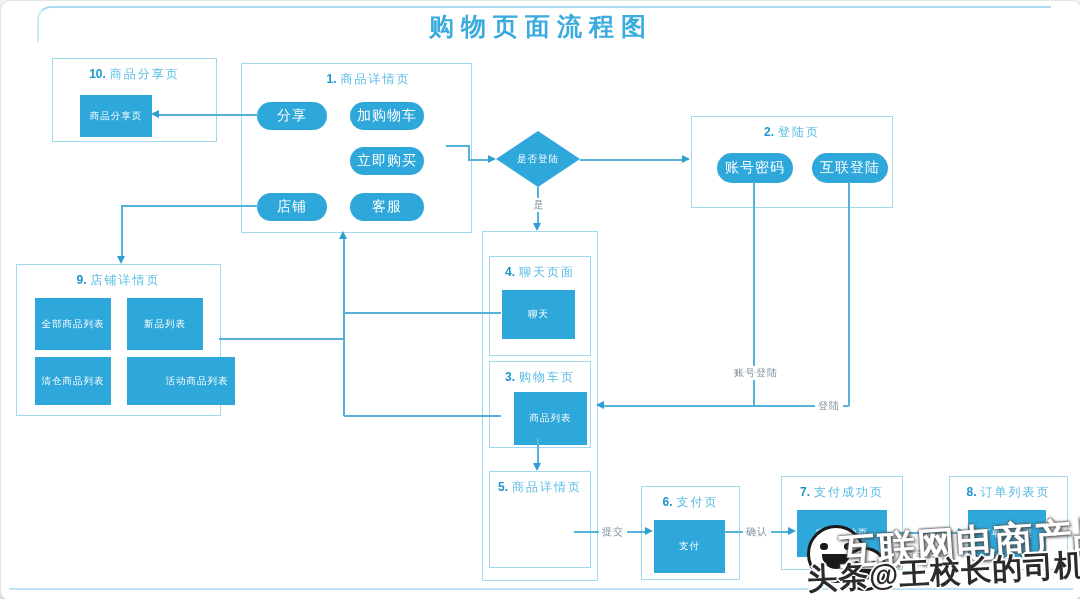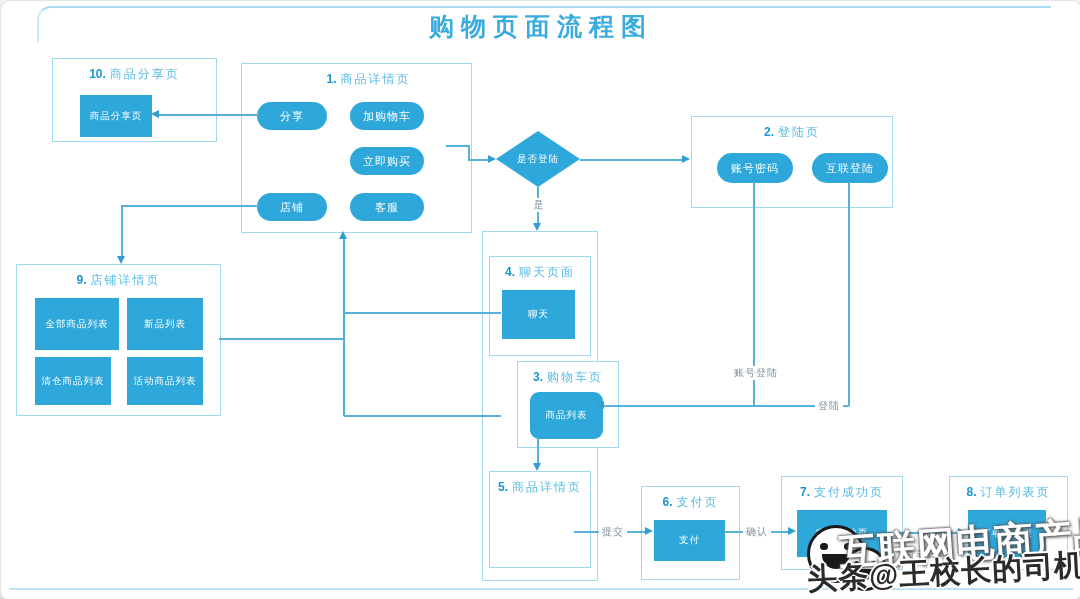--- a/index.html
+++ b/index.html
@@ -11,21 +11,21 @@
   .bottomline{position:absolute;left:8px;top:587px;width:1064px;height:2px;background:#bce4f4;}
   .title{position:absolute;left:0;top:9px;width:100%;text-align:center;
     font-family:"Liberation Serif","DejaVu Serif",serif;font-weight:bold;
     font-size:25px;letter-spacing:7px;color:#3aabde;}
   .obox{position:absolute;background:#fff;border:1px solid #a2d9f0;}
   .hd{width:100%;text-align:center;margin-top:7px;
     font-family:"Liberation Serif","DejaVu Serif",serif;font-size:12px;color:#58bce4;letter-spacing:2px;}
   .hd b{font-family:"Liberation Sans",sans-serif;color:#1b95cf;font-weight:bold;margin-right:4px;letter-spacing:0;}
   .fill{position:absolute;background:#2ea7db;color:#fff;display:flex;align-items:center;
     justify-content:center;font-size:9.5px;letter-spacing:1px;text-align:center;}
-  .pill{border-radius:15px;font-size:11px;}
+  .pill{border-radius:15px;font-size:14px;}
   .diamond{position:absolute;left:495px;top:130px;width:84px;height:56px;background:#2ea7db;
     clip-path:polygon(50% 0,100% 50%,50% 100%,0 50%);display:flex;align-items:center;
     justify-content:center;color:#fff;font-size:9.5px;letter-spacing:1px;}
   .ln{position:absolute;background:#55b2d8;}
   .ar{position:absolute;width:0;height:0;border-style:solid;}
   .ar-r{border-width:4.5px 0 4.5px 8px;border-color:transparent transparent transparent #2f9fd2;}
   .ar-l{border-width:4.5px 8px 4.5px 0;border-color:transparent #2f9fd2 transparent transparent;}
   .ar-d{border-width:8px 4.5px 0 4.5px;border-color:#2f9fd2 transparent transparent transparent;}
   .ar-u{border-width:0 4.5px 8px 4.5px;border-color:transparent transparent #2f9fd2 transparent;}
   .elab{position:absolute;transform:translate(-50%,-50%);background:#fff;color:#7b909d;
@@ -72,45 +72,45 @@
   </div>
 
   <div class="obox" style="left:690px;top:115px;width:200px;height:90px;">
     <div class="hd"><b>2.</b><span>登陆页</span></div>
     <div class="fill pill" style="left:25px;top:36px;width:76px;height:30px;">账号密码</div>
     <div class="fill pill" style="left:120px;top:36px;width:76px;height:30px;">互联登陆</div>
   </div>
 
   <div class="obox" style="left:15px;top:263px;width:203px;height:150px;">
     <div class="hd"><b>9.</b><span>店铺详情页</span></div>
-    <div class="fill" style="left:18px;top:33px;width:84px;height:52px;">全部商品列表</div>
+    <div class="fill" style="left:18px;top:33px;width:76px;height:52px;">全部商品列表</div>
     <div class="fill" style="left:110px;top:33px;width:76px;height:52px;">新品列表</div>
     <div class="fill" style="left:18px;top:92px;width:76px;height:48px;">清仓商品列表</div>
-    <div class="fill" style="left:110px;top:92px;width:76px;height:48px;">活动商品列表</div>
+    <div class="fill" style="left:110px;top:92px;width:76px;height:48px;padding-left:32px;">活动商品列表</div>
   </div>
 
   <div class="obox" style="left:481px;top:230px;width:114px;height:348px;"></div>
 
   <div class="obox" style="left:488px;top:255px;width:100px;height:98px;">
     <div class="hd"><b>4.</b><span>聊天页面</span></div>
     <div class="fill" style="left:12px;top:33px;width:73px;height:49px;">聊天</div>
   </div>
 
-  <div class="obox" style="left:488px;top:360px;width:100px;height:85px;margin-left:28px;">
+  <div class="obox" style="left:488px;top:360px;width:100px;height:85px;">
     <div class="hd"><b>3.</b><span>购物车页</span></div>
-    <div class="fill" style="left:12px;top:30px;width:73px;height:47px;border-radius:9px;">商品列表</div>
+    <div class="fill" style="left:24px;top:30px;width:73px;height:53px;">商品列表</div>
   </div>
 
   <div class="obox" style="left:488px;top:470px;width:100px;height:95px;">
     <div class="hd"><b>5.</b><span>商品详情页</span></div>
   </div>
 
   <div class="obox" style="left:640px;top:485px;width:97px;height:92px;">
     <div class="hd"><b>6.</b><span>支付页</span></div>
-    <div class="fill" style="left:12px;top:33px;width:71px;height:41px;">支付</div>
+    <div class="fill" style="left:12px;top:33px;width:71px;height:53px;">支付</div>
   </div>
 
   <div class="obox" style="left:780px;top:475px;width:120px;height:92px;">
     <div class="hd"><b>7.</b><span>支付成功页</span></div>
     <div class="fill" style="left:15px;top:33px;width:90px;height:47px;">支付成功页</div>
   </div>
 
   <div class="obox" style="left:948px;top:475px;width:117px;height:92px;">
     <div class="hd"><b>8.</b><span>订单列表页</span></div>
     <div class="fill" style="left:18px;top:33px;width:78px;height:47px;">订单列表页</div>

